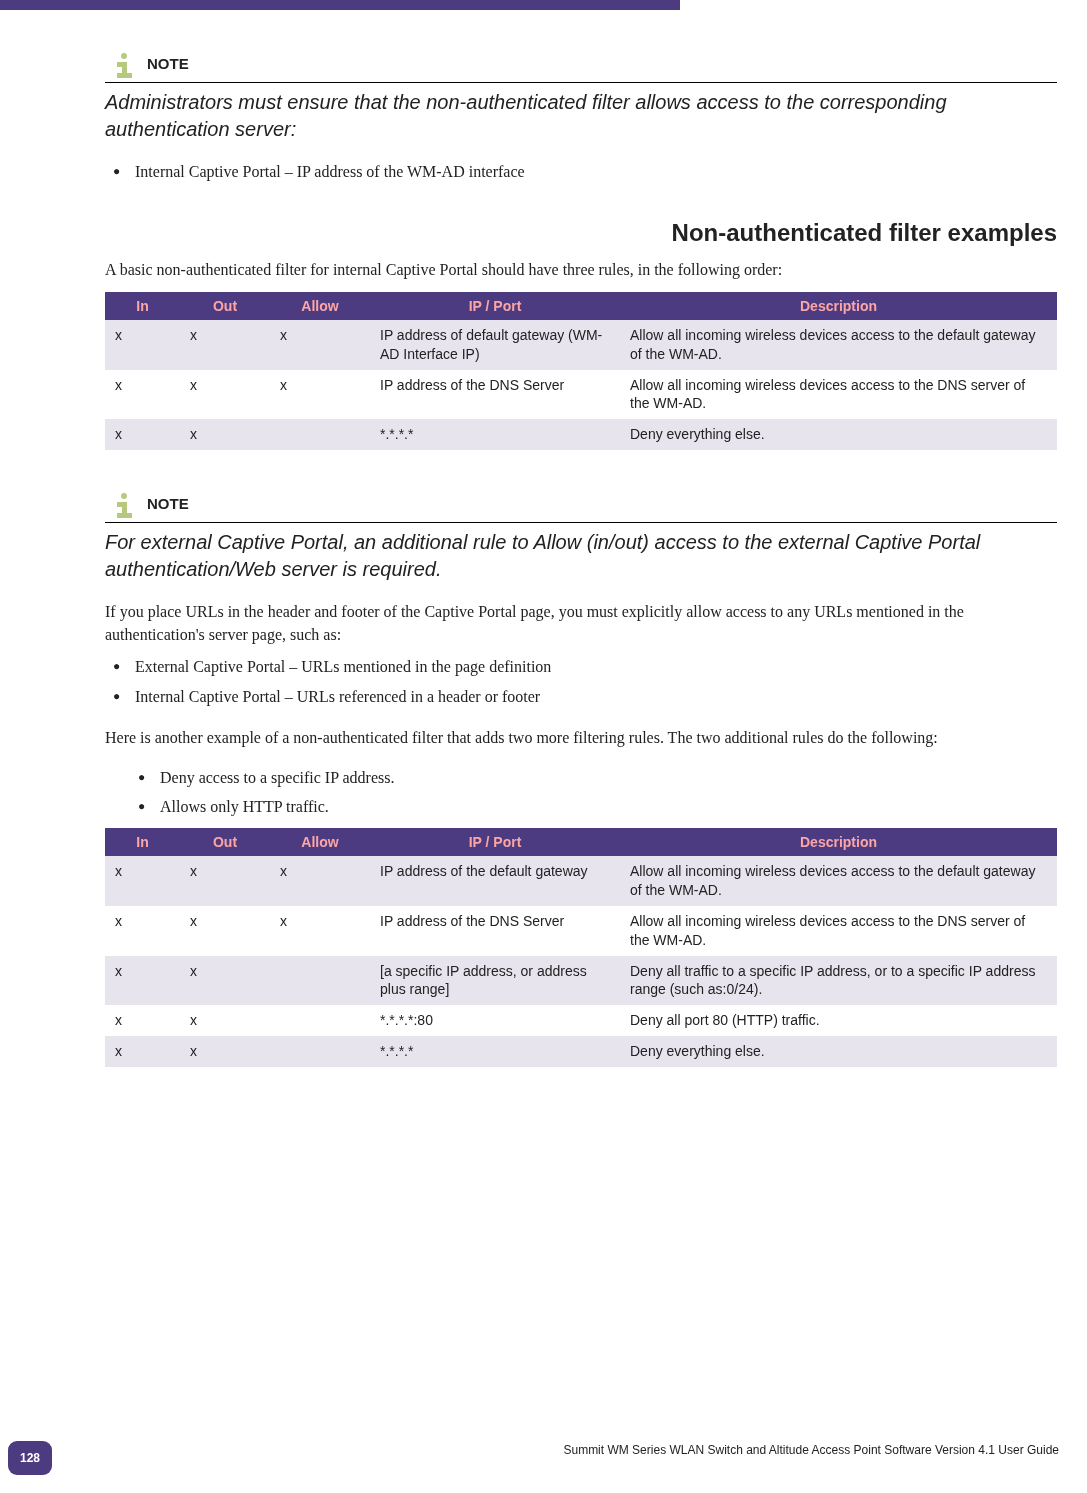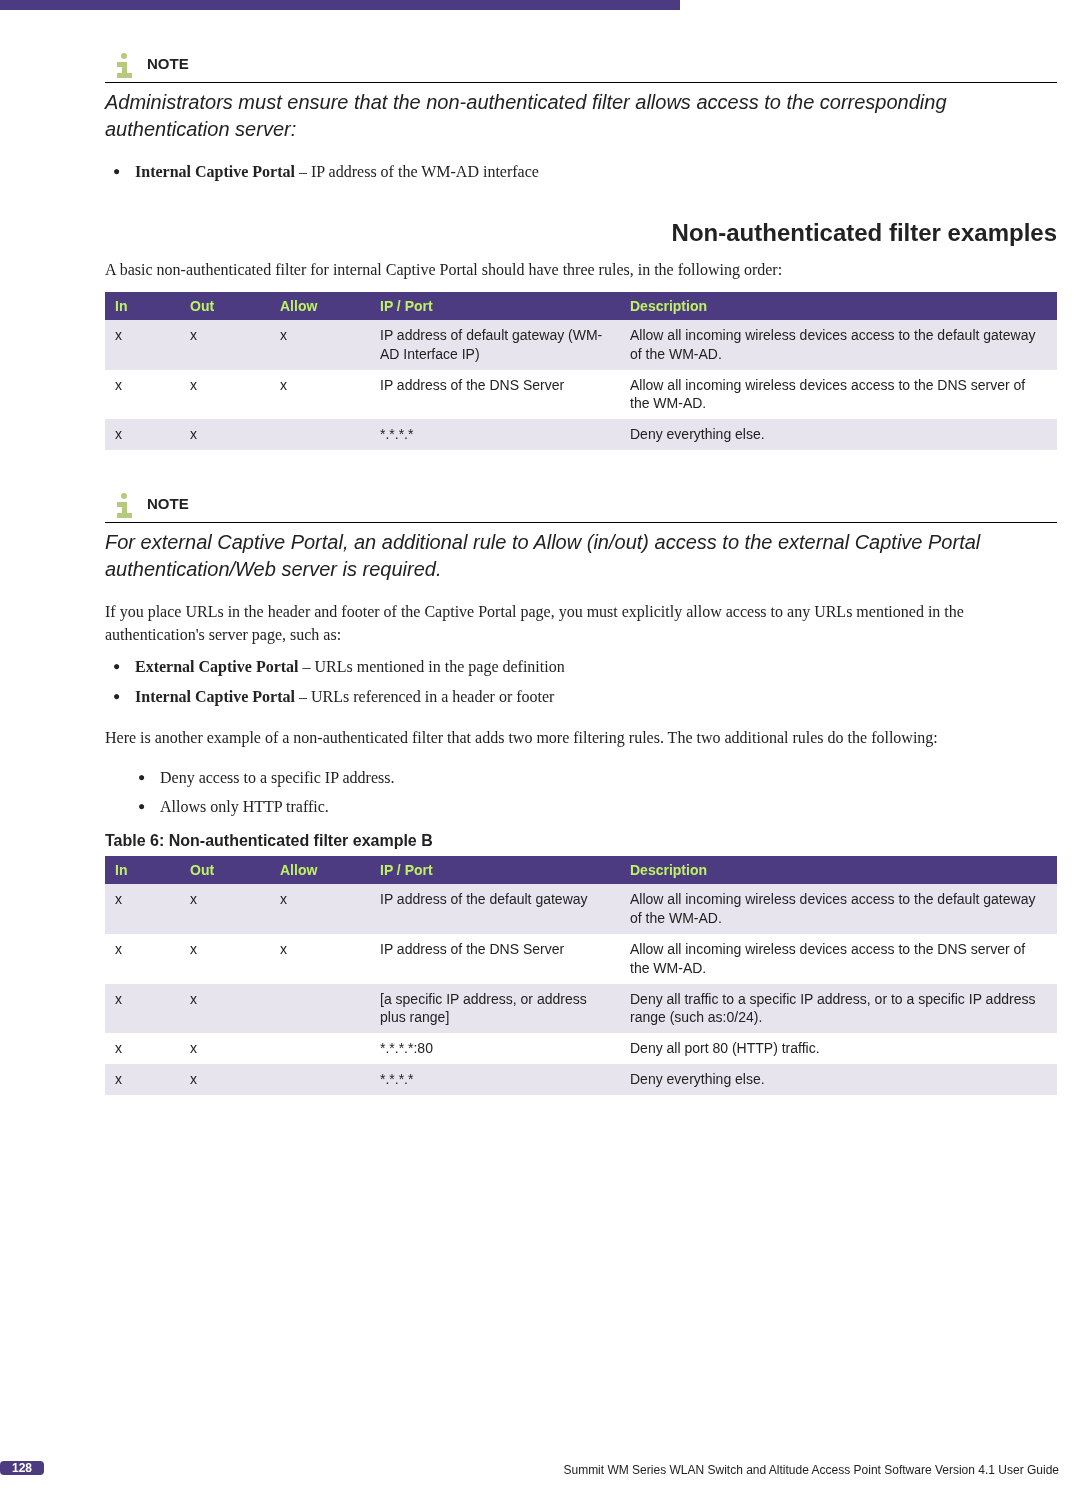--- a/index.html
+++ b/index.html
@@ -85,21 +85,21 @@
     margin-bottom: 6px;
     line-height: 1.4;
   }
   ul.bullets2 > li::before {
     content: "●";
     position: absolute;
     left: -22px;
     font-size: 12px;
     top: 2px;
   }
-  .b { font-weight: bold; margin-top: 32px; }
+  .b { font-weight: normal; margin-top: 32px; }
   h2.section {
     font-family: Arial, Helvetica, sans-serif;
     font-weight: bold;
     font-size: 24px;
     margin: 36px 0 12px 16px;
     text-align: right;
   }
   p.body {
     margin: 10px 0;
     line-height: 1.4;
@@ -111,23 +111,23 @@
     margin: 14px 0 6px 0;
   }
   table.filter {
     width: 100%;
     border-collapse: collapse;
     font-family: Arial, Helvetica, sans-serif;
     font-size: 14px;
   }
   table.filter thead th {
     background: #4d3b82;
-    color: #bef264;
-    font-weight: bold;
-    text-align: left;
+    color: #fca5a5;
+    font-weight: bold;
+    text-align: center;
     padding: 6px 10px;
   }
   table.filter tbody td {
     padding: 6px 10px;
     vertical-align: top;
     line-height: 1.35;
   }
   table.filter tbody tr.alt td {
     background: #e8e4ee;
   }
@@ -141,24 +141,24 @@
     bottom: 18px;
     left: 0;
     right: 0;
     font-family: Arial, Helvetica, sans-serif;
     font-size: 12px;
   }
   .footer .page-num {
     display: inline-block;
     background: #4d3b82;
     color: #fff;
-    padding: 0 12px;
-    border-radius: 4px;
-    font-weight: bold;
-    margin-left: 0;
+    padding: 10px 12px;
+    border-radius: 9px;
+    font-weight: bold;
+    margin-left: 8px;
   }
   .footer .doc-title {
     position: absolute;
     right: 28px;
     top: 2px;
   }
 </style>
 </head>
 <body>
 
@@ -254,21 +254,20 @@
       </li>
     </ul>
 
     <p class="body">Here is another example of a non-authenticated filter that adds two more filtering rules. The two additional rules do the following:</p>
 
     <ul class="bullets2">
       <li>Deny access to a specific IP address.</li>
       <li>Allows only HTTP traffic.</li>
     </ul>
 
-    <div class="table-caption">Table 6:  Non-authenticated filter example B</div>
     <table class="filter">
       <thead>
         <tr>
           <th class="col-in">In</th>
           <th class="col-out">Out</th>
           <th class="col-allow">Allow</th>
           <th class="col-ip">IP / Port</th>
           <th class="col-desc">Description</th>
         </tr>
       </thead>

